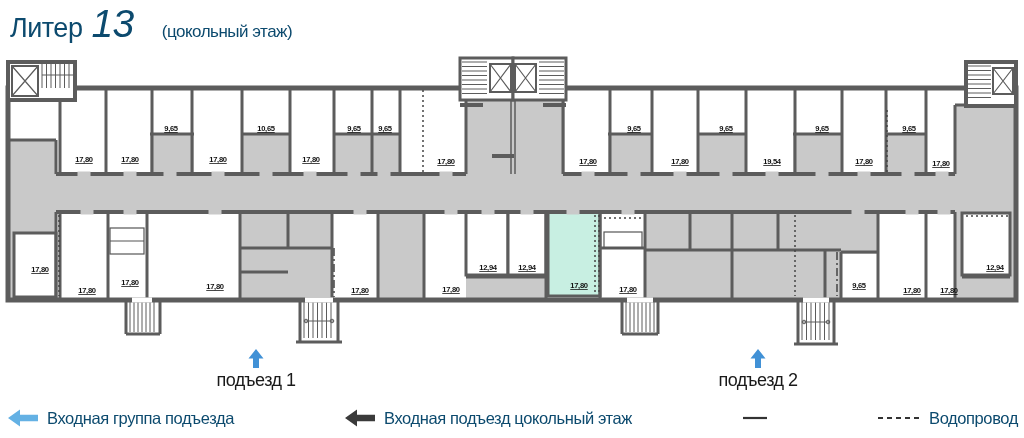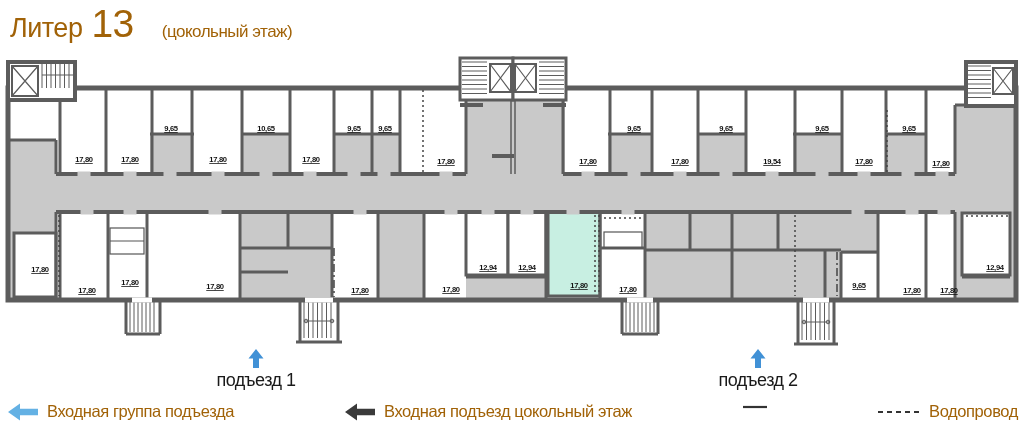--- a/index.html
+++ b/index.html
@@ -1,27 +1,27 @@
 <!DOCTYPE html>
 <html><head>
 <meta charset="utf-8">
 <style>
   html,body{margin:0;padding:0;background:#fff;}
   .page{position:relative;width:1024px;height:438px;background:#fff;overflow:hidden;
-        font-family:"Liberation Sans",sans-serif;color:#a16207;}
+        font-family:"Liberation Sans",sans-serif;color:#0c4a6e;}
   .title{position:absolute;left:10px;top:4px;display:flex;align-items:baseline;
          letter-spacing:-.5px;white-space:nowrap;}
   .title .t-main{font-size:27px;}
-  .title .t-num{font-size:39px;margin-left:9px;line-height:1;}
+  .title .t-num{font-size:39px;margin-left:9px;line-height:1;font-style:italic;}
   .title .t-sub{font-size:17px;margin-left:28px;}
   svg text{font-family:"Liberation Sans",sans-serif;}
   .lbl{font-size:7.6px;font-weight:bold;letter-spacing:-.3px;text-decoration:underline;fill:#111;}
   .ent{font-size:18px;fill:#1a1a1a;letter-spacing:-.5px;}
   .legend{position:absolute;left:8px;right:6px;top:402px;height:32px;display:flex;
-          align-items:flex-start;justify-content:space-between;font-size:16.5px;
+          align-items:center;justify-content:space-between;font-size:16.5px;
           letter-spacing:-.4px;white-space:nowrap;}
   .legend .itm{display:flex;align-items:center;gap:9px;}
 </style>
 </head>
 <body>
 
 <div class="page">
 
   <div class="title">
     <span class="t-main">Литер</span>

